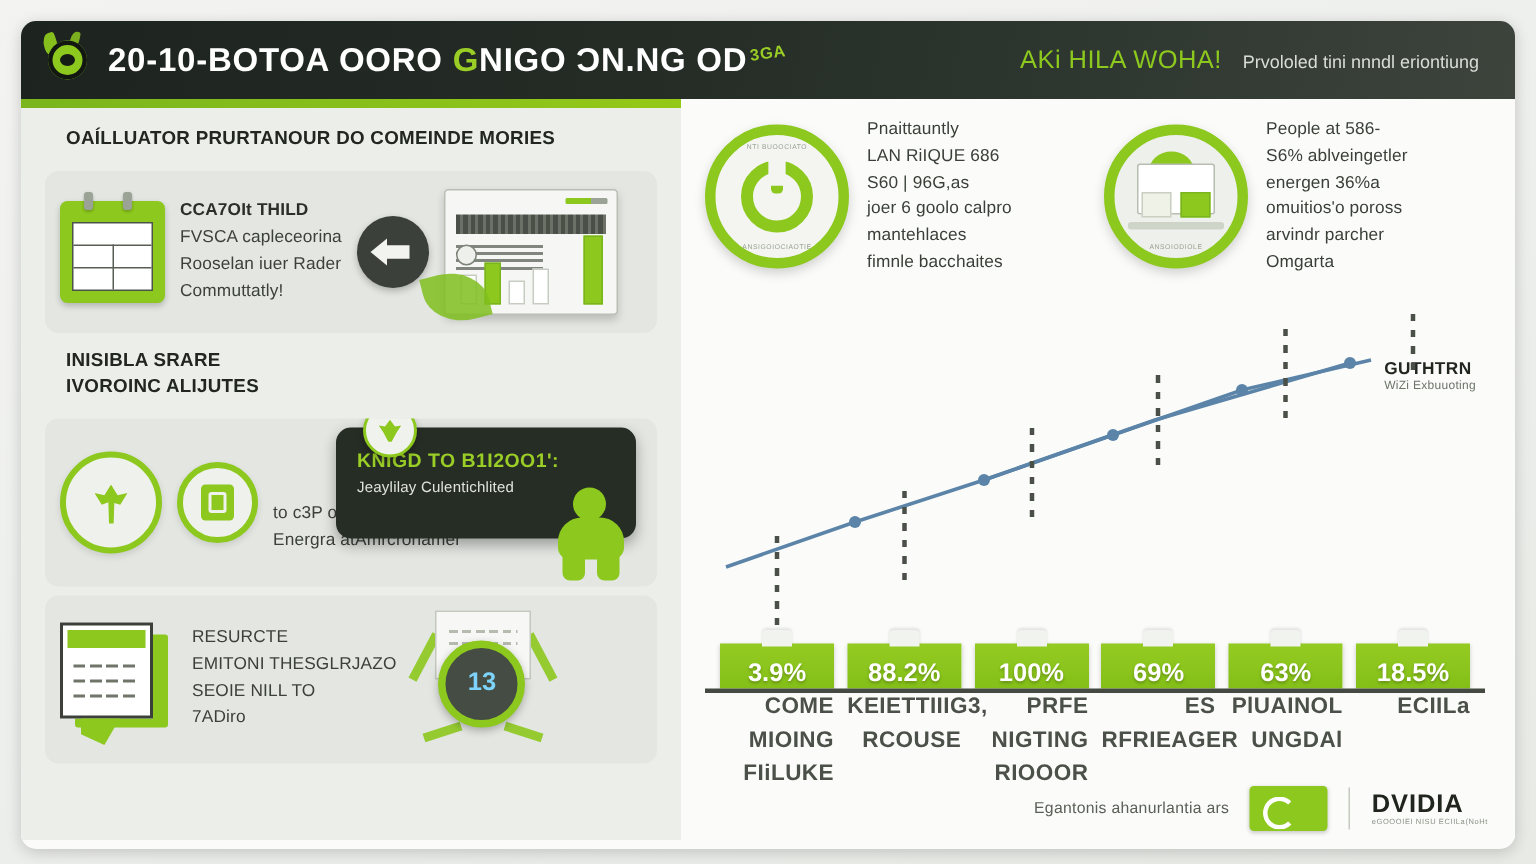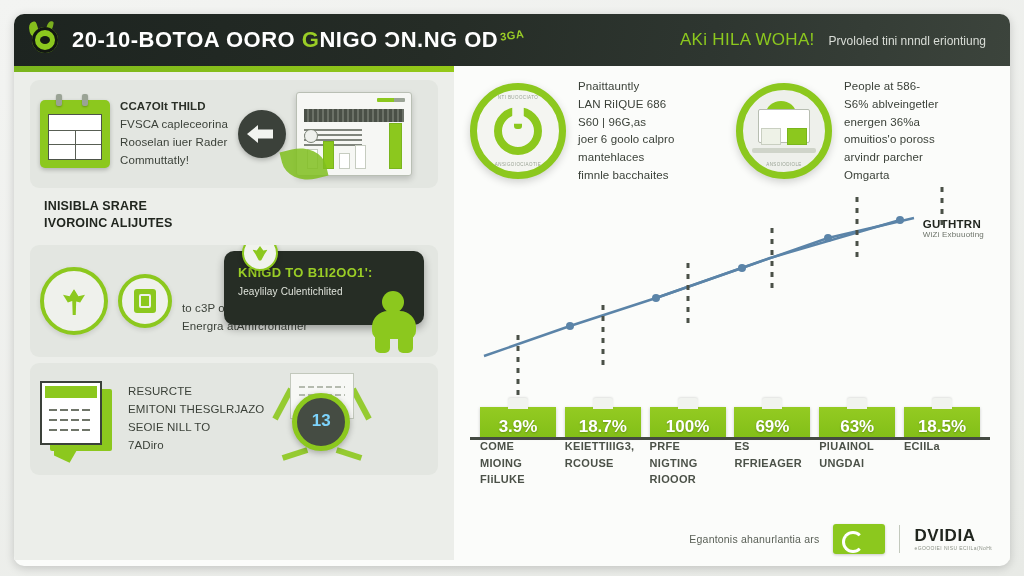--- a/index.html
+++ b/index.html
@@ -331,21 +331,21 @@
     background:#cfd4c9; border-radius:2px;}
   .mini-laptop .blob { position:absolute; left: 10px; top:-8px; width: 30px; height: 26px;
     background:#8cc81e; border-radius: 50% 50% 40% 40%; }
   .mini-laptop .tile { position:absolute; bottom:8px; width: 20px; height: 17px;
     background:#eef2e7; border:1px solid #c9cfc1;}
   .mini-laptop .tile.t1 { left: 5px; }
   .mini-laptop .tile.t2 { right: 5px; background:#8cc81e; border-color:#7ab51d;}
   .stat-text { font-size: 11.5px; color: #3a4038; line-height: 1.55; letter-spacing:.1px;}
 
   
-  .chart-wrap { position: absolute; left: 6px; right: 12px; top: 140px; height: 290px; }
+  .chart-wrap { position: absolute; left: 6px; right: 12px; top: 162px; height: 290px; }
   .plot { position: absolute; left: 10px; right: 8px; top: 0; bottom: 56px; }
   .axis {
     position: absolute; left: 0; right: 0; bottom: 0; height: 3px; background: #444a41;
   }
   .bars {
     position: absolute; left: 0; right: 0; bottom: 3px; top: 0;
     display: flex; align-items: flex-end; justify-content: space-between;
     padding: 0 10px;
   }
   .bcol { width: 15.2%; position: relative; display:flex; flex-direction:column; align-items:center;}
@@ -368,22 +368,22 @@
   .drop {
     position: absolute; left: 50%; transform: translateX(-50%);
     width: 3px;
     background: repeating-linear-gradient(180deg,#4a5047 0 5px,transparent 5px 11px);
   }
   .xlabels {
     position: absolute; left: 10px; right: 8px; bottom: 18px; height: 40px;
     display: flex; justify-content: space-between; padding: 0 10px;
   }
   .xlab {
-    width: 15.2%; text-align: left;
-    font-size: 11px; font-weight: bold; color: #4b5148;
+    width: 15.2%; text-align: right;
+    font-size: 15px; font-weight: bold; color: #4b5148;
     line-height: 1.5; letter-spacing: .3px;
   }
   .trend { position: absolute; inset: 0; pointer-events: none; }
   .trend-note {
     position: absolute; right: 6px; top: 12px; text-align: left;
   }
   .trend-note .t1 { font-size: 11.5px; font-weight: bold; color: #21261f; letter-spacing:.3px;}
   .trend-note .t2 { font-size: 8px; color: #6d7369; letter-spacing:.2px; }
 
   
@@ -421,20 +421,21 @@
     <div class="header-right">
       <div class="title-tag">AKi HILA WOHA!</div>
       <div class="title-sub">Prvololed tini nnndl eriontiung</div>
     </div>
   </div>
 
   <div class="body">
 
     <div class="left">
 
+      <div class="sec-title">OAÍLLUATOR PRURTANOUR DO COMEINDE MORIES</div>
       <div class="panel p1">
         <div class="p-row">
           <div class="ico-table">
             <span class="clip c1"></span>
                 <span class="clip c2"></span>
             <span class="sheet">
                   <i class="r1"></i>
                   <i class="r2"></i>
                   <b></b>
                 </span>
@@ -589,21 +590,21 @@
               <span class="drop" style="height:60px; bottom:42px;"></span>
               <div class="bar-rect" style="height:18%;">
                 <span class="bar-cap"></span>
                 <span class="bar-val">3.9%</span>
               </div>
             </div>
             <div class="bcol">
               <span class="drop" style="height:62px; bottom:70px;"></span>
               <div class="bar-rect" style="height:30%;">
                 <span class="bar-cap"></span>
-                <span class="bar-val">18.7%</span>
+                <span class="bar-val">88.2%</span>
               </div>
             </div>
             <div class="bcol">
               <span class="drop" style="height:62px; bottom:112px;"></span>
               <div class="bar-rect" style="height:48%;">
                 <span class="bar-cap"></span>
                 <span class="bar-val">100%</span>
               </div>
             </div>
             <div class="bcol">

